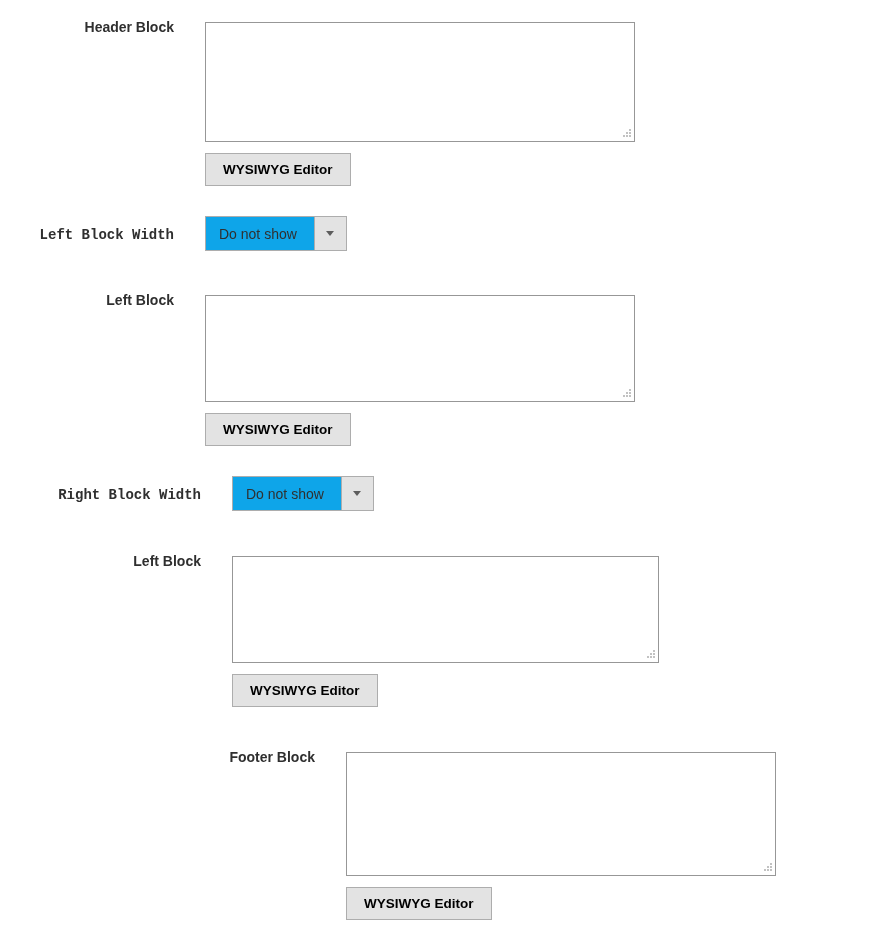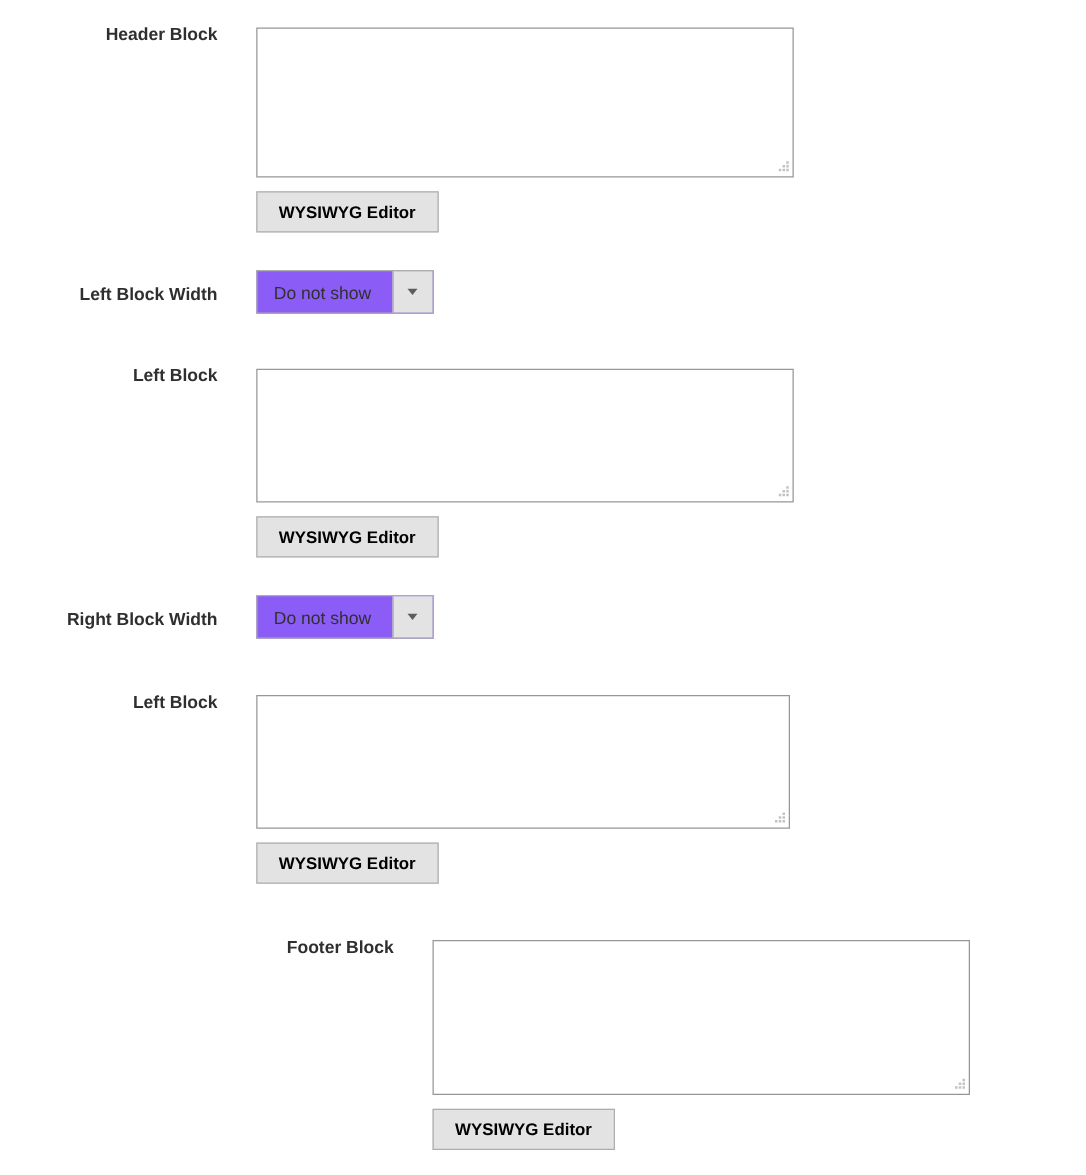--- a/index.html
+++ b/index.html
@@ -17,36 +17,36 @@
   }
   .form {
     padding-top: 22px;
   }
   .row {
     display: flex;
     align-items: flex-start;
     margin-bottom: 30px;
   }
   .row.mb-44 { margin-bottom: 44px; }
-  .row.mb-45 { margin-bottom: 45px; }
+  .row.mb-45 { margin-bottom: 45px; padding-left: 27px; }
   .row.mb-0  { margin-bottom: 0; justify-content: flex-end; }
   .label-col {
     flex: 0 0 174px;
     width: 174px;
     text-align: right;
   }
   .field-label {
     font-size: 14px;
     font-weight: 700;
     color: #2f2f2f;
     line-height: 18px;
     display: inline-block;
   }
   .textarea-row .label-col { margin-top: -4px; }
-  .select-row .label-col { margin-top: 10px; }
+  .select-row .label-col { margin-top: 10px; font-family: Liberation Mono, monospace; }
   .control-col {
     margin-left: 31px;
   }
   .textarea-wrap {
     position: relative;
     display: block;
     line-height: 0;
   }
   textarea.block-textarea {
     display: block;
@@ -85,21 +85,21 @@
     font-size: 13.5px;
     font-weight: 700;
     cursor: pointer;
     border-radius: 0;
   }
   .select {
     display: inline-flex;
     align-items: stretch;
     height: 35px;
     border: 1px solid #adadad;
-    background: #8b5cf6;
+    background: #0ea5e9;
     cursor: pointer;
   }
   .select-value {
     display: flex;
     align-items: center;
     padding: 0 17px 0 13px;
     font-size: 14px;
     color: #303030;
     white-space: nowrap;
   }

